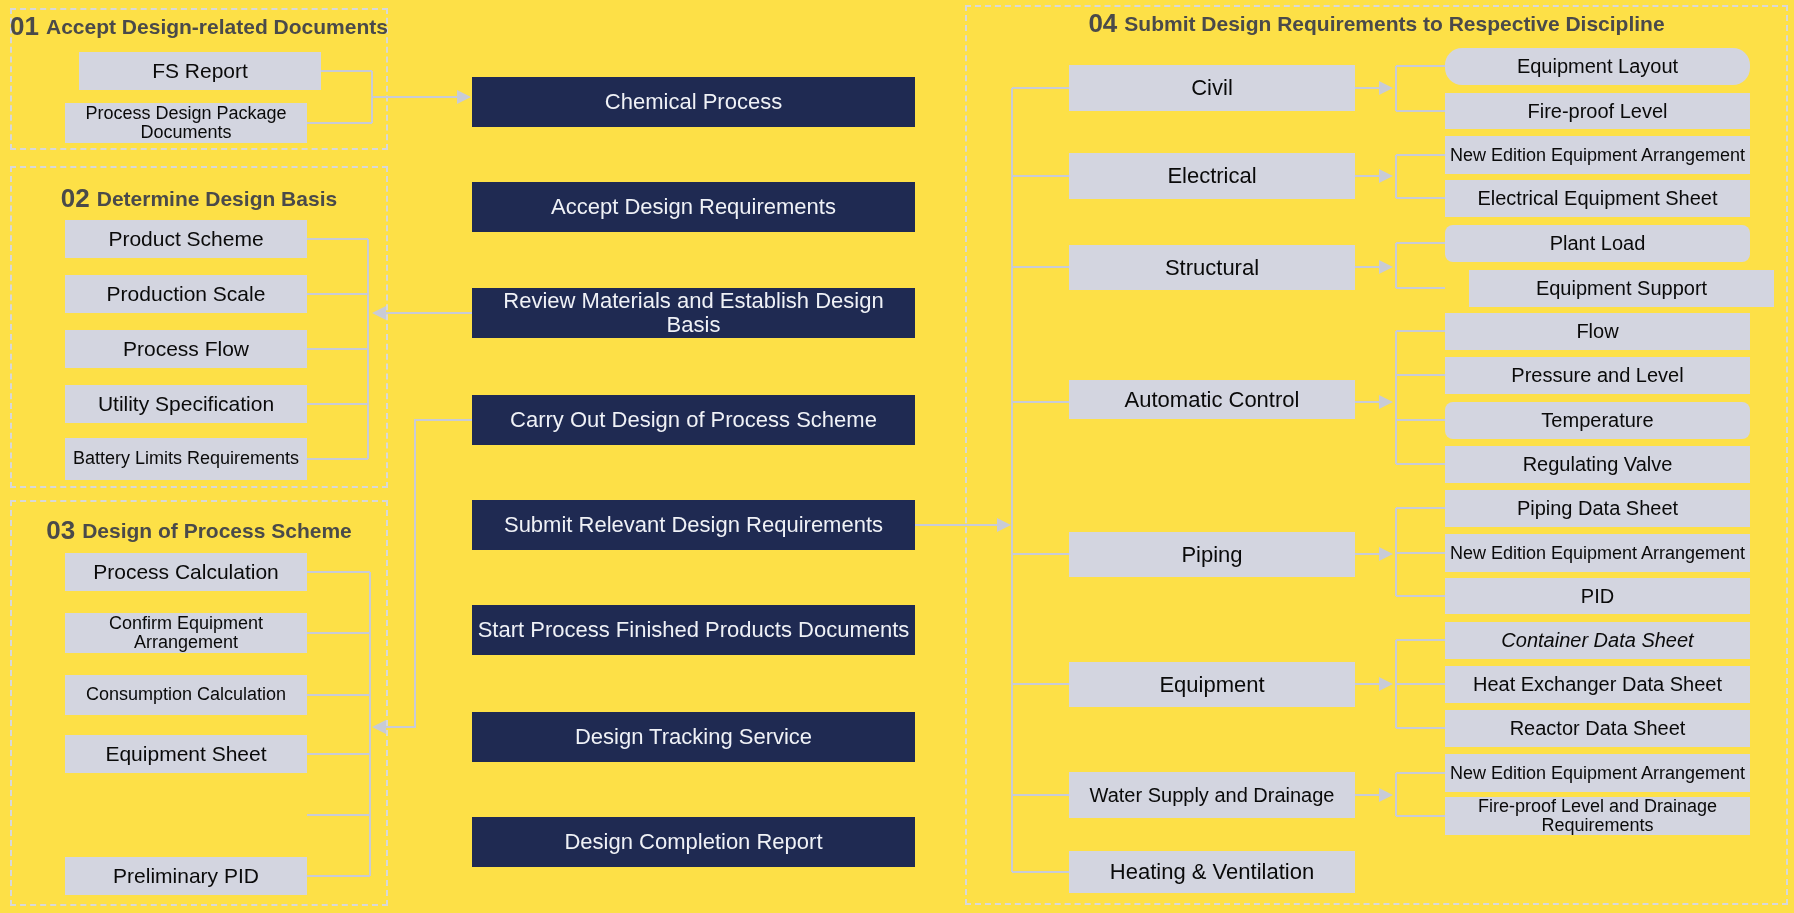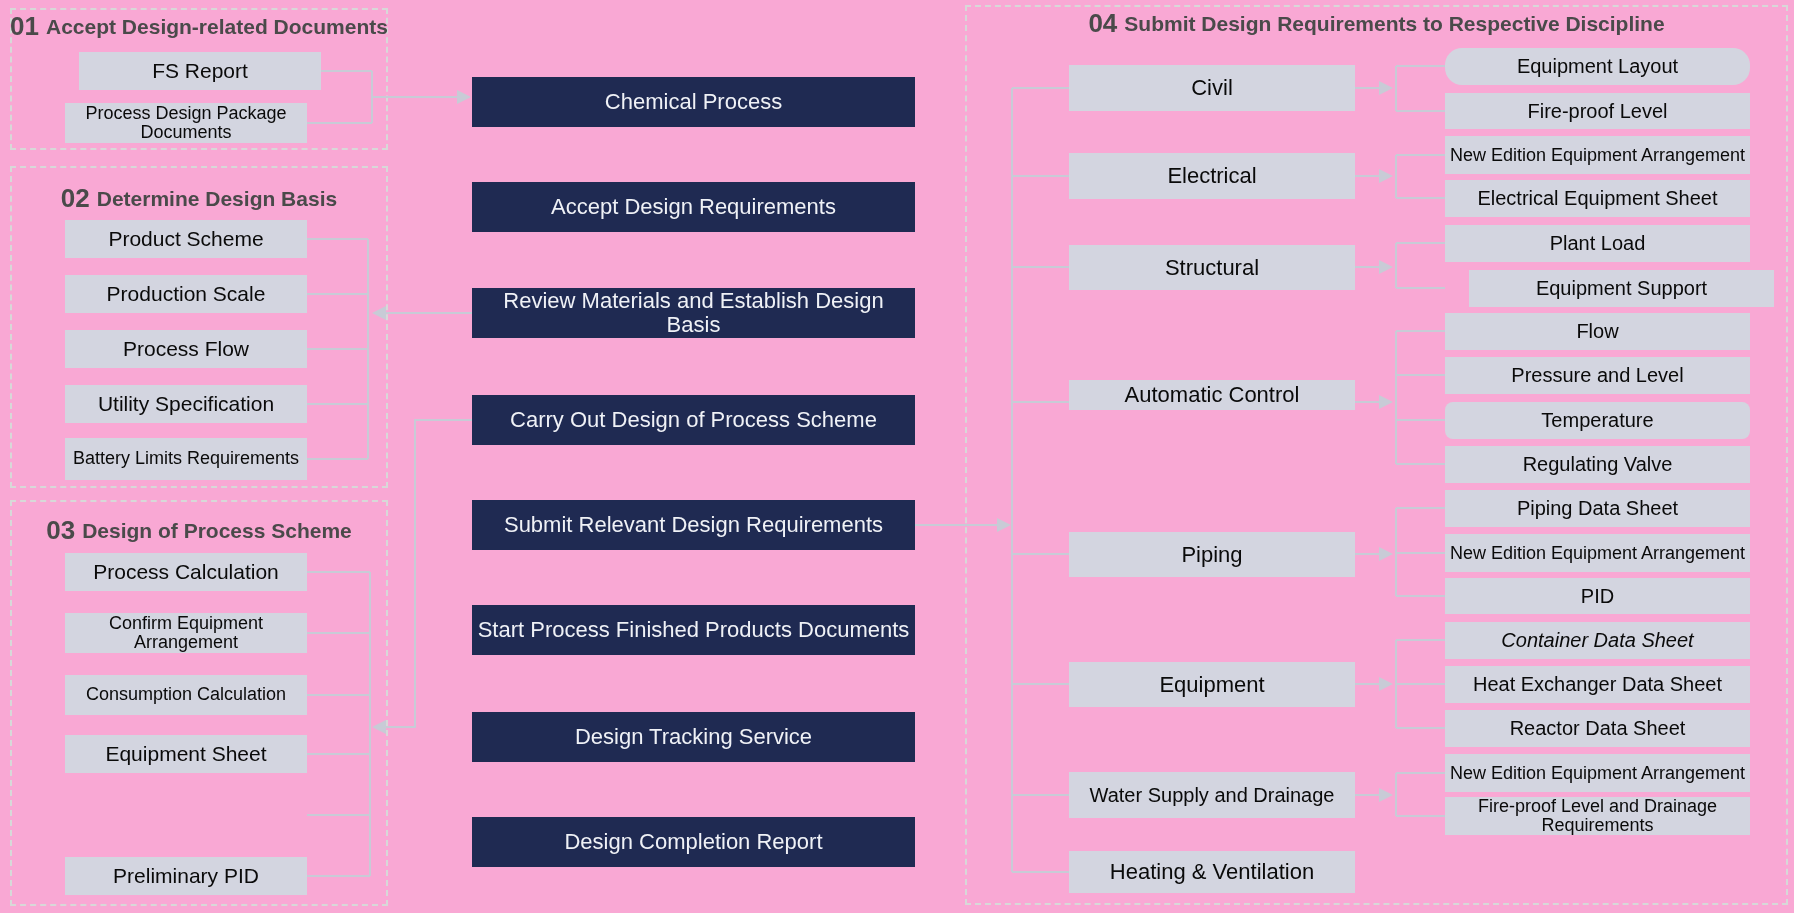--- a/index.html
+++ b/index.html
@@ -1,17 +1,17 @@
 <!DOCTYPE html>
 <html><head>
 <meta charset="utf-8">
 <style>
   html,body{margin:0;padding:0;background:#000;}
   .stage{
-    position:relative;width:1794px;height:913px;background:#f9a8d4;
+    position:relative;width:1794px;height:913px;background:#fde047;
     font-family:"Liberation Sans",sans-serif;overflow:hidden;
   }
   .grp{position:absolute;border:2px dashed #D8D8D8;box-sizing:border-box;}
   .grp-title{
     position:absolute;text-align:center;color:#4A4A4A;font-weight:bold;
     font-size:21px;white-space:nowrap;line-height:28px;
   }
   .grp-num{font-size:26px;margin-right:7px;vertical-align:-1px;}
   .box{
     position:absolute;display:flex;align-items:center;justify-content:center;
@@ -109,31 +109,31 @@
   <div class="box navy" style="left:472px;top:288px;width:443px;height:50px;">Review Materials and Establish Design Basis</div>
   <div class="box navy" style="left:472px;top:395px;width:443px;height:50px;">Carry Out Design of Process Scheme</div>
   <div class="box navy" style="left:472px;top:500px;width:443px;height:50px;">Submit Relevant Design Requirements</div>
   <div class="box navy" style="left:472px;top:605px;width:443px;height:50px;">Start Process Finished Products Documents</div>
   <div class="box navy" style="left:472px;top:712px;width:443px;height:50px;">Design Tracking Service</div>
   <div class="box navy" style="left:472px;top:817px;width:443px;height:50px;">Design Completion Report</div>
 
   <div class="box disc" style="left:1069px;top:65px;width:286px;height:46px;">Civil</div>
   <div class="box disc" style="left:1069px;top:153px;width:286px;height:46px;">Electrical</div>
   <div class="box disc" style="left:1069px;top:245px;width:286px;height:45px;">Structural</div>
-  <div class="box disc" style="left:1069px;top:380px;width:286px;height:30px;text-align:center;">Automatic Control</div>
+  <div class="box disc" style="left:1069px;top:380px;width:286px;height:39px;text-align:center;">Automatic Control</div>
   <div class="box disc" style="left:1069px;top:532px;width:286px;height:45px;">Piping</div>
   <div class="box disc" style="left:1069px;top:662px;width:286px;height:45px;">Equipment</div>
   <div class="box disc" style="left:1069px;top:772px;width:286px;height:46px;font-size:20px;">Water Supply and Drainage</div>
   <div class="box disc" style="left:1069px;top:851px;width:286px;height:42px;">Heating &amp; Ventilation</div>
 
   <div class="box sub" style="left:1445px;top:48px;width:305px;height:37px;border-radius:17px;">Equipment Layout</div>
   <div class="box sub" style="left:1445px;top:93px;width:305px;height:36px;">Fire-proof Level</div>
   <div class="box sub sm" style="left:1445px;top:136px;width:305px;height:38px;">New Edition Equipment Arrangement</div>
   <div class="box sub" style="left:1445px;top:180px;width:305px;height:37px;">Electrical Equipment Sheet</div>
-  <div class="box sub" style="left:1445px;top:225px;width:305px;height:37px;">Plant Load</div>
+  <div class="box sub" style="left:1445px;top:225px;width:305px;height:37px;border-radius:8px;">Plant Load</div>
   <div class="box sub" style="left:1445px;top:270px;width:305px;height:37px;margin-left:24px;">Equipment Support</div>
   <div class="box sub" style="left:1445px;top:313px;width:305px;height:37px;">Flow</div>
   <div class="box sub" style="left:1445px;top:357px;width:305px;height:37px;">Pressure and Level</div>
   <div class="box sub" style="left:1445px;top:402px;width:305px;height:37px;border-radius:8px;">Temperature</div>
   <div class="box sub" style="left:1445px;top:446px;width:305px;height:37px;">Regulating Valve</div>
   <div class="box sub" style="left:1445px;top:490px;width:305px;height:37px;">Piping Data Sheet</div>
   <div class="box sub sm" style="left:1445px;top:534px;width:305px;height:38px;">New Edition Equipment Arrangement</div>
   <div class="box sub" style="left:1445px;top:578px;width:305px;height:36px;">PID</div>
   <div class="box sub" style="left:1445px;top:622px;width:305px;height:37px;font-style:italic;">Container Data Sheet</div>
   <div class="box sub" style="left:1445px;top:666px;width:305px;height:37px;">Heat Exchanger Data Sheet</div>

